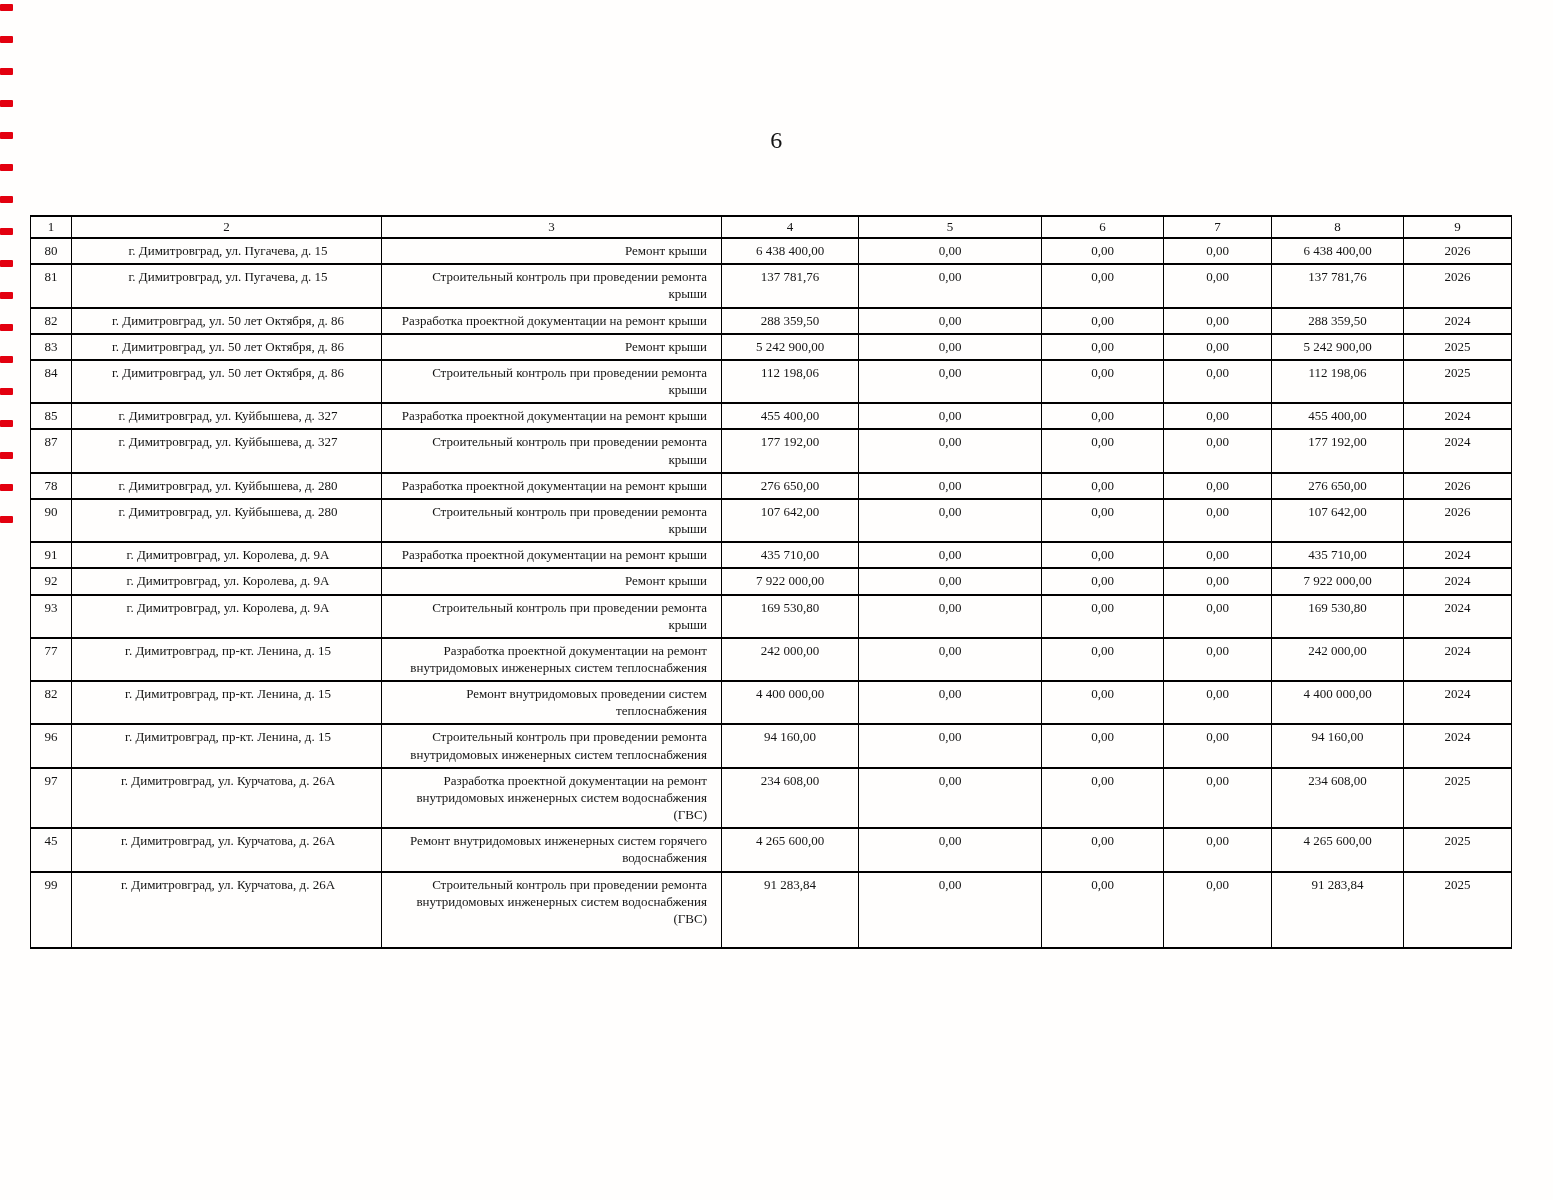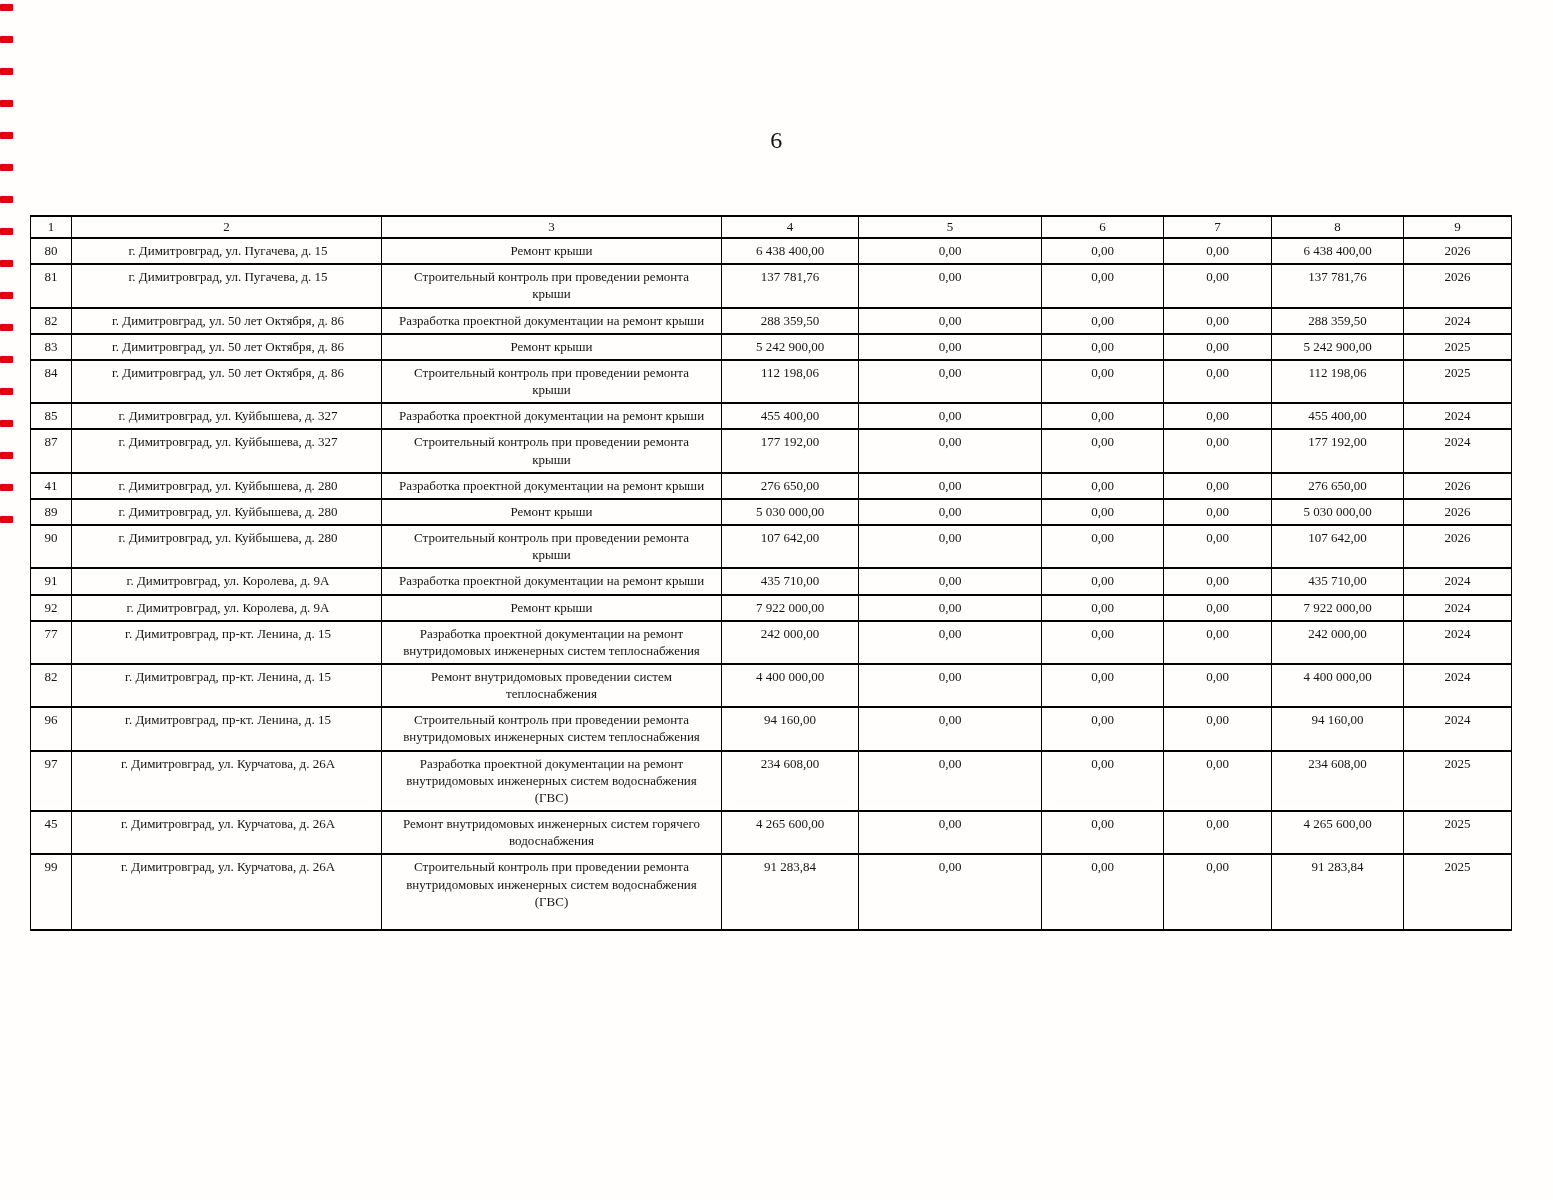--- a/index.html
+++ b/index.html
@@ -50,21 +50,21 @@
     line-height: 1.32;
   }
   .main-table th {
     font-weight: normal;
     padding: 1px 2px 2px 2px;
   }
   .main-table td {
     padding: 3px 5px 4px 5px;
   }
   .main-table td.col2 { padding-left: 8px; }
-  .main-table td.col3 { padding-left: 14px; padding-right: 14px; }
+  .main-table td.col3 { padding-left: 14px; padding-right: 14px; text-align: right; }
   .main-table tbody tr:last-child td { height: 76px; }
 </style>
 </head>
 <body>
 
 <div class="sheet">
 
   <div class="red-marks" id="red-marks">
       <div class="red-mark" style="top: 4px; background: rgb(227, 0, 15);"></div>
       <div class="red-mark" style="top: 36px; background: rgb(227, 0, 15);"></div>
@@ -184,39 +184,28 @@
           <td class="col2">г. Димитровград, ул. Куйбышева, д. 327</td>
           <td class="col3">Строительный контроль при проведении ремонта крыши</td>
           <td class="col4">177 192,00</td>
           <td class="col5">0,00</td>
           <td class="col6">0,00</td>
           <td class="col7">0,00</td>
           <td class="col8">177 192,00</td>
           <td class="col9">2024</td>
         </tr>
         <tr>
-          <td class="col1">41</td>
+          <td class="col1">78</td>
           <td class="col2">г. Димитровград, ул. Куйбышева, д. 280</td>
           <td class="col3">Разработка проектной документации на ремонт крыши</td>
           <td class="col4">276 650,00</td>
           <td class="col5">0,00</td>
           <td class="col6">0,00</td>
           <td class="col7">0,00</td>
           <td class="col8">276 650,00</td>
-          <td class="col9">2026</td>
-        </tr>
-        <tr>
-          <td class="col1">89</td>
-          <td class="col2">г. Димитровград, ул. Куйбышева, д. 280</td>
-          <td class="col3">Ремонт крыши</td>
-          <td class="col4">5 030 000,00</td>
-          <td class="col5">0,00</td>
-          <td class="col6">0,00</td>
-          <td class="col7">0,00</td>
-          <td class="col8">5 030 000,00</td>
           <td class="col9">2026</td>
         </tr>
         <tr>
           <td class="col1">90</td>
           <td class="col2">г. Димитровград, ул. Куйбышева, д. 280</td>
           <td class="col3">Строительный контроль при проведении ремонта крыши</td>
           <td class="col4">107 642,00</td>
           <td class="col5">0,00</td>
           <td class="col6">0,00</td>
           <td class="col7">0,00</td>
@@ -239,20 +228,31 @@
           <td class="col2">г. Димитровград, ул. Королева, д. 9А</td>
           <td class="col3">Ремонт крыши</td>
           <td class="col4">7 922 000,00</td>
           <td class="col5">0,00</td>
           <td class="col6">0,00</td>
           <td class="col7">0,00</td>
           <td class="col8">7 922 000,00</td>
           <td class="col9">2024</td>
         </tr>
         <tr>
+          <td class="col1">93</td>
+          <td class="col2">г. Димитровград, ул. Королева, д. 9А</td>
+          <td class="col3">Строительный контроль при проведении ремонта крыши</td>
+          <td class="col4">169 530,80</td>
+          <td class="col5">0,00</td>
+          <td class="col6">0,00</td>
+          <td class="col7">0,00</td>
+          <td class="col8">169 530,80</td>
+          <td class="col9">2024</td>
+        </tr>
+        <tr>
           <td class="col1">77</td>
           <td class="col2">г. Димитровград, пр-кт. Ленина, д. 15</td>
           <td class="col3">Разработка проектной документации на ремонт внутридомовых инженерных систем теплоснабжения</td>
           <td class="col4">242 000,00</td>
           <td class="col5">0,00</td>
           <td class="col6">0,00</td>
           <td class="col7">0,00</td>
           <td class="col8">242 000,00</td>
           <td class="col9">2024</td>
         </tr>

